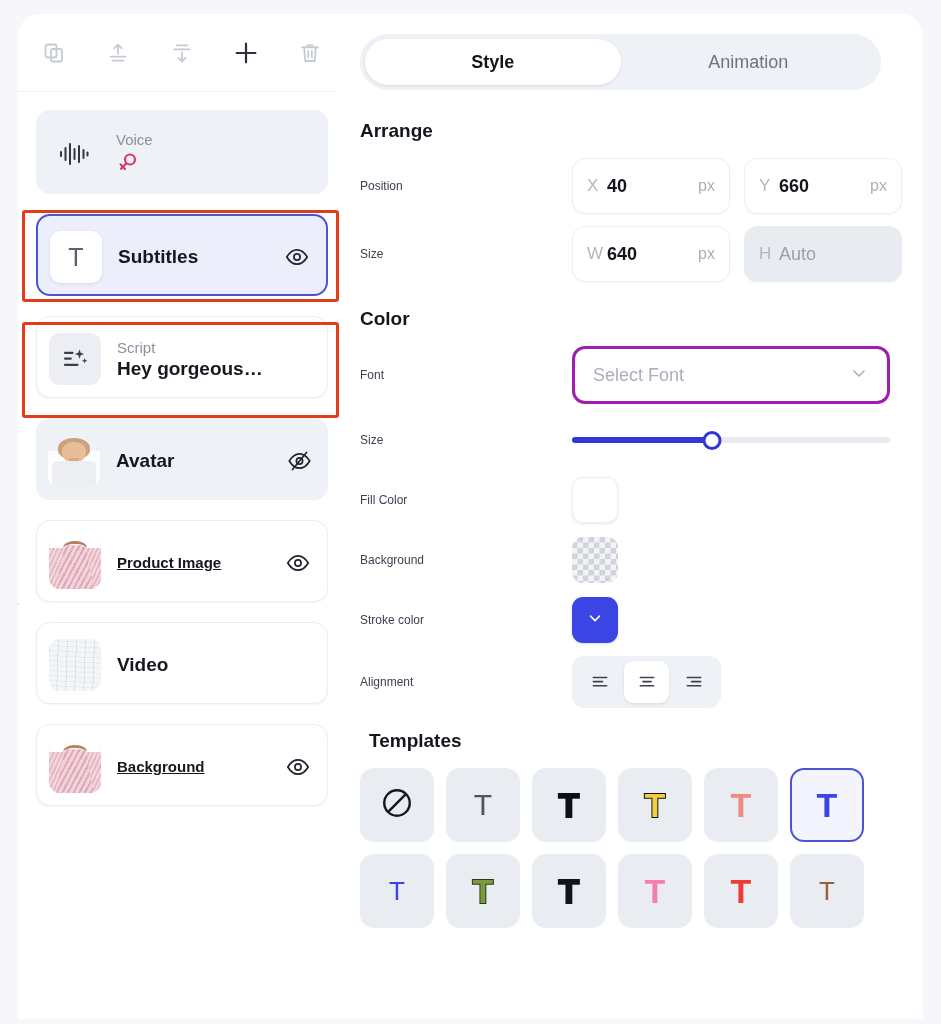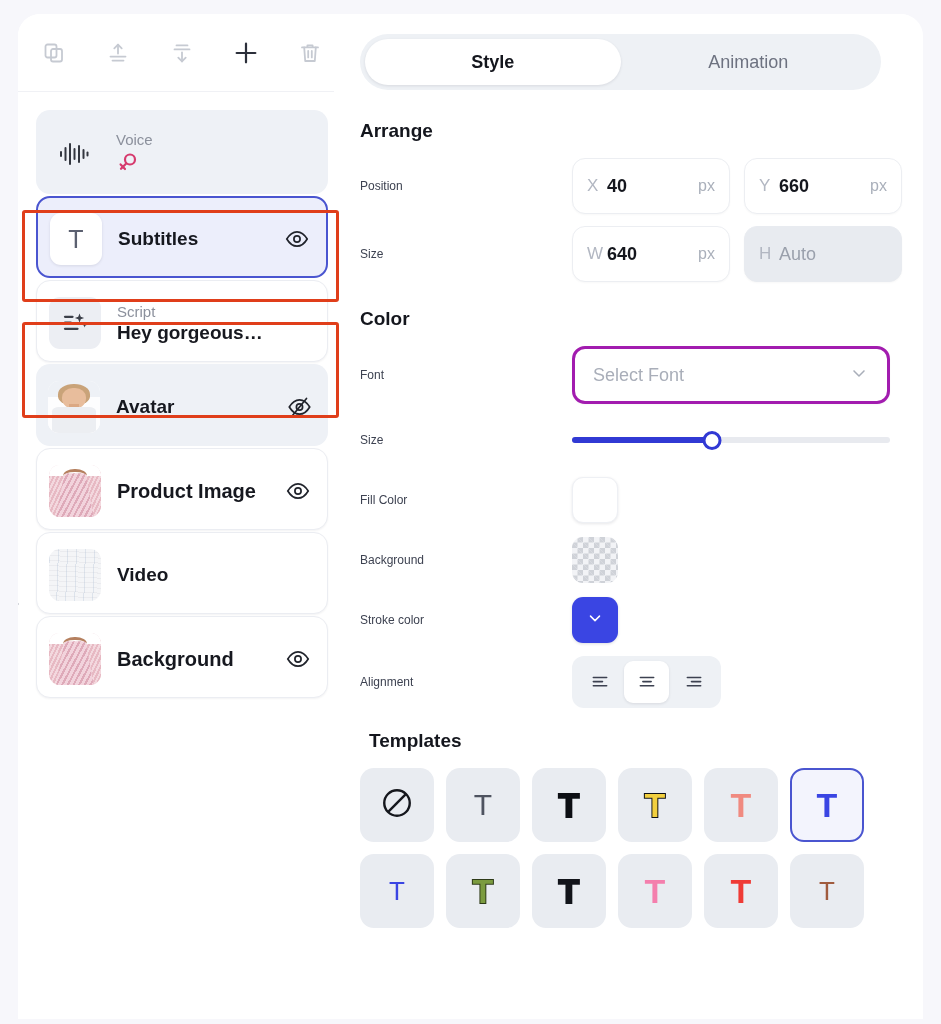--- a/index.html
+++ b/index.html
@@ -51,21 +51,21 @@
 
   .layers {
     padding: 18px 18px 0 18px;
   }
   .layer {
     position: relative;
     display: flex;
     align-items: center;
     height: 82px;
     border-radius: 14px;
-    margin-bottom: 2px;
+    margin-bottom: 20px;
     padding: 4px 16px 0 12px;
     cursor: pointer;
   }
   .layer.muted { background: #eef1f6; }
   .layer.plain {
     background: #ffffff;
     border: 1px solid #ebedf2;
     box-shadow: 0 1px 2px rgba(16,24,40,.05);
   }
   .layer.selected {
@@ -90,21 +90,21 @@
     padding-left: 16px;
     min-width: 0;
   }
   .layer-sub {
     font-size: 15px; color: #8b909c; line-height: 19px;
   }
   .layer-title {
     font-size: 19px; color: #16181f; font-weight: 700; line-height: 24px;
     white-space: nowrap; overflow: hidden; text-overflow: ellipsis;
   }
-  .layer-title.compact { font-size: 20px; }
+  .layer-title.compact { font-size: 15px; text-decoration: underline; }
   .layer-eye { flex: 0 0 auto; width: 26px; height: 22px; display:flex; align-items:center; justify-content:center; cursor: pointer;}
 
   
   .gender { margin-top: 1px; }
 
   
   .dress {
     width: 100%; height: 100%;
     background:
       radial-gradient(circle at 50% 18%, #c08a6a 0 6%, transparent 6.5%),

